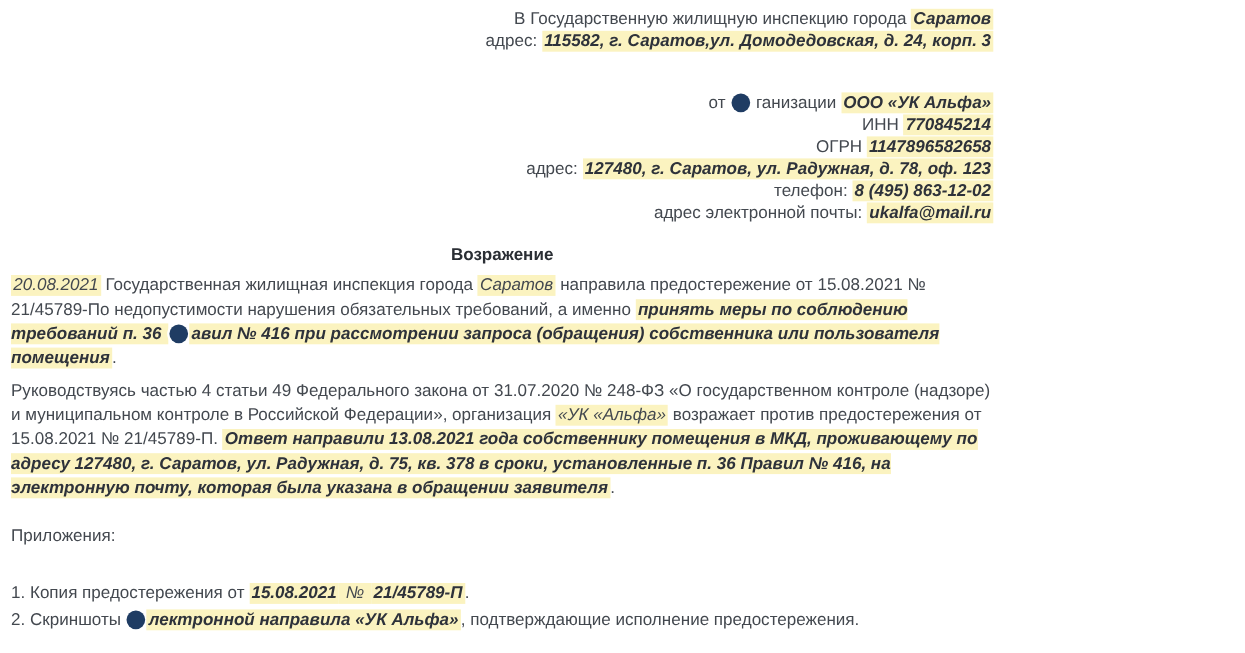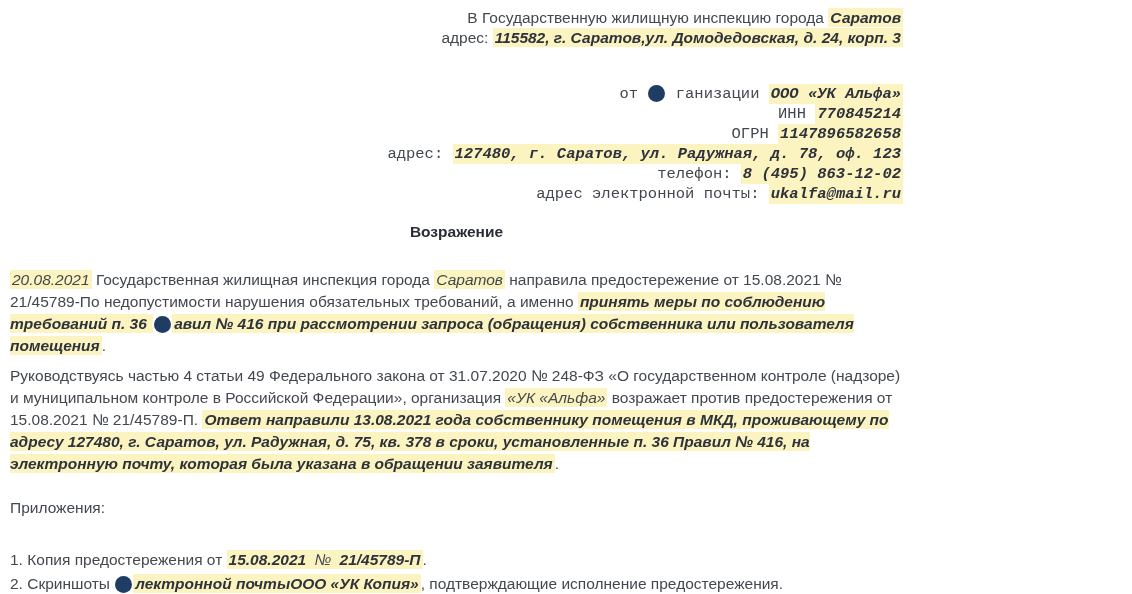--- a/index.html
+++ b/index.html
@@ -5,31 +5,31 @@
   * { margin: 0; padding: 0; box-sizing: border-box; }
   html, body { width: 1132px; height: 594px; background: #ffffff; overflow: hidden; }
   body {
     font-family: "Liberation Sans", "DejaVu Sans", sans-serif;
     font-size: 15.5px;
     color: var(--text, #43484f);
   }
   .page { width: 913px; height: 594px; padding: 8px 10px 0 10px; overflow: hidden; }
 
   .recipient, .sender { text-align: right; line-height: 20px; }
-  .sender { margin-top: 36px; font-family: Liberation Mono, monospace; }
+  .sender { margin-top: 36px; }
 
   .title {
     margin-top: 18px;
     text-align: center;
     font-weight: 700;
     line-height: 20px;
     color: var(--title, #2a2e34);
   }
 
-  .para { margin-top: 27px; line-height: 22px; }
+  .para { margin-top: 7px; line-height: 22px; }
   .para + .para { margin-top: 8px; }
 
   .attach-label { margin-top: 22px; line-height: 22px; }
   .attach-item { margin-top: 2px; line-height: 22px; }
   .attach-item.first { margin-top: 30px; }
 
   .signature { margin-top: 44px; line-height: 22px; white-space: nowrap; }
   .sig-line { color: var(--underscore, #c9ccd1); margin: 0 6px 0 8px; letter-spacing: 0.5px; }
 
   
@@ -76,19 +76,19 @@
 
   <div class="title">
     <div>Возражение</div>
   </div>
 
   <div class="para"><span class="hi">20.08.2021</span><span> Государственная жилищная инспекция города </span><span class="hi">Саратов</span><span> направила предостережение от 15.08.2021 № 21/45789-По недопустимости нарушения обязательных требований, а именно </span><span class="hb">принять меры по соблюдению требований п. 36 </span><span class="dot"></span><span class="hb">авил № 416 при рассмотрении запроса (обращения) собственника или пользователя помещения</span><span>.</span></div>
   <div class="para"><span>Руководствуясь частью 4 статьи 49 Федерального закона от 31.07.2020 № 248-ФЗ «О государственном контроле (надзоре) и муниципальном контроле в Российской Федерации», организация </span><span class="hi">«УК «Альфа»</span><span> возражает против предостережения от 15.08.2021 № 21/45789-П. </span><span class="hb">Ответ направили 13.08.2021 года собственнику помещения в МКД, проживающему по адресу 127480, г. Саратов, ул. Радужная, д. 75, кв. 378 в сроки, установленные п. 36 Правил № 416, на электронную почту, которая была указана в обращении заявителя</span><span>.</span></div>
 
   <div class="attach-label">Приложения:</div>
   <div class="attach-item first"><span>1. Копия предостережения от </span><span class="hb">15.08.2021</span><span class="hi"> № </span><span class="hb">21/45789-П</span><span>.</span></div>
-  <div class="attach-item"><span>2. Скриншоты </span><span class="dot"></span><span class="hb">лектронной почтыООО «УК Копия»</span><span>, подтверждающие исполнение предостережения.</span></div>
+  <div class="attach-item"><span>2. Скриншоты </span><span class="dot"></span><span class="hb">лектронной направила «УК Альфа»</span><span>, подтверждающие исполнение предостережения.</span></div>
 
   <div class="signature">
     <span>Руководитель</span><span class="sig-line">__________________________</span><span class="hi">А.В. Львов</span>
   </div>
 
 </div>
 
 </body></html>

